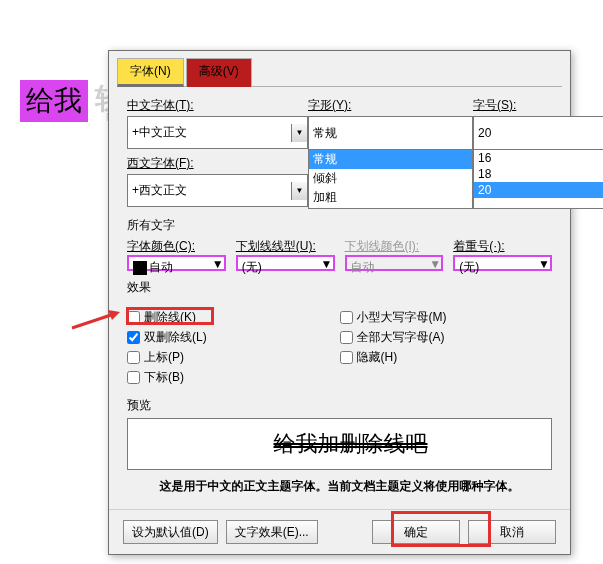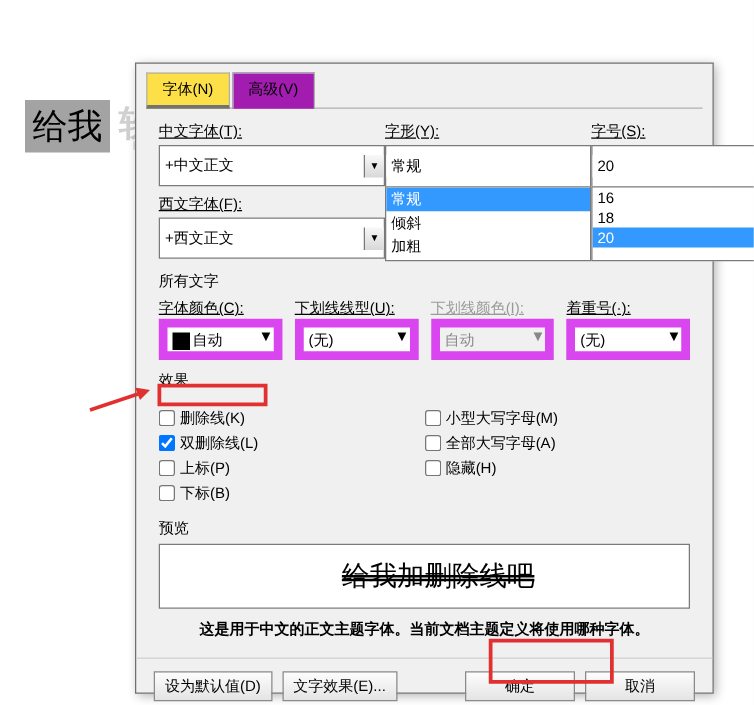--- a/index.html
+++ b/index.html
@@ -1,41 +1,41 @@
 <!DOCTYPE html>
 <html><head>
 <meta charset="utf-8">
 <style>
 *{box-sizing:border-box;margin:0;padding:0;}
 body{font-family:"Microsoft YaHei","SimSun",sans-serif;font-size:12px;background:#fff;width:603px;height:564px;position:relative;}
-.doc-bg{position:absolute;left:20px;top:80px;font-size:28px;background:#a3a3a3;padding:2px 6px;font-family:"SimSun";}
+.doc-bg{position:absolute;left:20px;top:80px;font-size:28px;background:#d946ef;padding:2px 6px;font-family:"SimSun";}
 .dialog{position:absolute;left:108px;top:50px;width:463px;height:505px;background:#f0f0f0;border:1px solid #707070;box-shadow:2px 2px 8px rgba(0,0,0,0.3);}
 .titlebar{height:28px;background:linear-gradient(#fdfdfd,#e8e8e8);border-bottom:1px solid #d0d0d0;display:flex;align-items:center;padding:0 4px;}
 .titlebar .title{flex:1;padding-left:4px;font-size:12px;}
 .win-btns{display:flex;gap:0;}
 .win-btn{width:28px;height:18px;border:1px solid #8a9fb8;border-radius:2px;display:flex;align-items:center;justify-content:center;font-size:10px;cursor:pointer;}
 .help-btn{background:linear-gradient(#eaf3fb,#c7dff5);}
 .close-btn{background:linear-gradient(#e9a0a0,#c85050);color:#fff;font-weight:bold;}
 .tabs{display:flex;border-bottom:1px solid #b0b0b0;margin:6px 8px 0 8px;}
-.tab{padding:4px 12px;border:1px solid #b0b0b0;border-bottom:none;background:#a21caf;margin-right:2px;position:relative;top:1px;cursor:pointer;}
+.tab{padding:4px 12px;border:1px solid #b0b0b0;border-bottom:none;background:#b91c1c;margin-right:2px;position:relative;top:1px;cursor:pointer;}
 .tab.active{background:#fde047;border-bottom:3px solid #737373;}
 .body{padding:10px 18px 6px 18px;}
 .row{display:flex;margin-bottom:4px;}
 .col{display:flex;flex-direction:column;}
 .lbl{font-size:12px;margin-bottom:2px;text-decoration:underline;}
 .combo{display:flex;align-items:center;border:1px solid #7a7a7a;background:#fff;height:33px;}
 .combo input{border:none;outline:none;flex:1;padding:0 4px;font-size:12px;height:18px;}
 .combo .arrow{width:16px;height:18px;border-left:1px solid #7a7a7a;background:linear-gradient(#f8f8f8,#d8d8d8);display:flex;align-items:center;justify-content:center;font-size:8px;cursor:pointer;}
 .listbox{border:1px solid #7a7a7a;background:#fff;height:60px;overflow:hidden;}
 .listbox .item{padding:1px 4px;font-size:12px;}
 .listbox .item.sel{background:#3399ff;color:#fff;}
 .section-lbl{font-size:12px;margin:8px 0 4px 0;}
 .grid4{display:flex;gap:10px;}
 .grid4 .c{flex:1;}
-.small-combo{display:flex;border:7px solid #d946ef;background:#fff;height:33px;}
+.small-combo{display:flex;border:2px solid #d946ef;background:#fff;height:16px;}
 .small-combo.disabled{background:#f0f0f0;color:#888;}
 .small-combo .val{flex:1;padding:2px 4px;font-size:12px;}
 .swatch{width:14px;height:14px;background:#000;display:inline-block;margin-right:2px;vertical-align:middle;}
 .fx{display:flex;margin-top:10px;}
 .fx-col{flex:1;}
 .chk{display:flex;align-items:center;margin:3px 0;gap:4px;}
 .chk input{width:13px;height:13px;}
 .preview-box{border:1px solid #7a7a7a;background:#fff;height:52px;display:flex;align-items:center;justify-content:center;margin-top:4px;padding-left:22px;}
 .preview-text{font-size:22px;font-family:"SimSun";text-decoration:line-through;text-decoration-style:double;position:relative;}
 .preview-desc{text-align:center;font-size:12px;margin-top:8px;font-weight:bold;}

